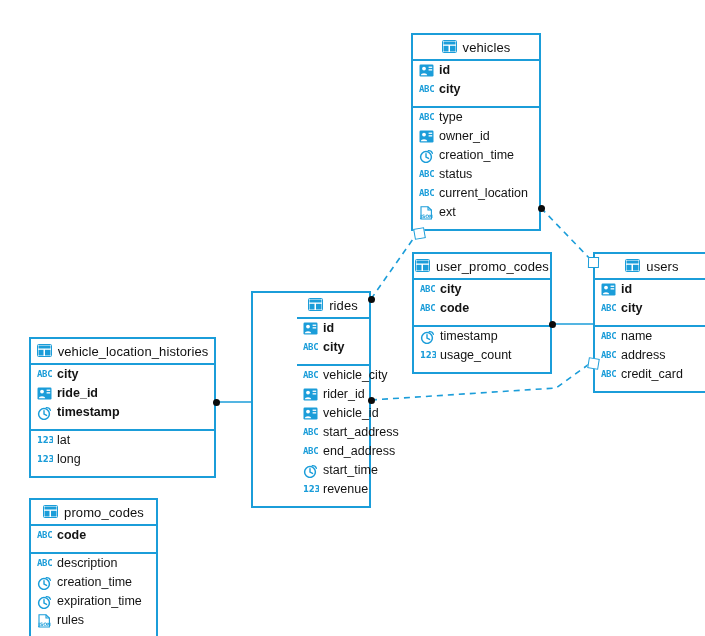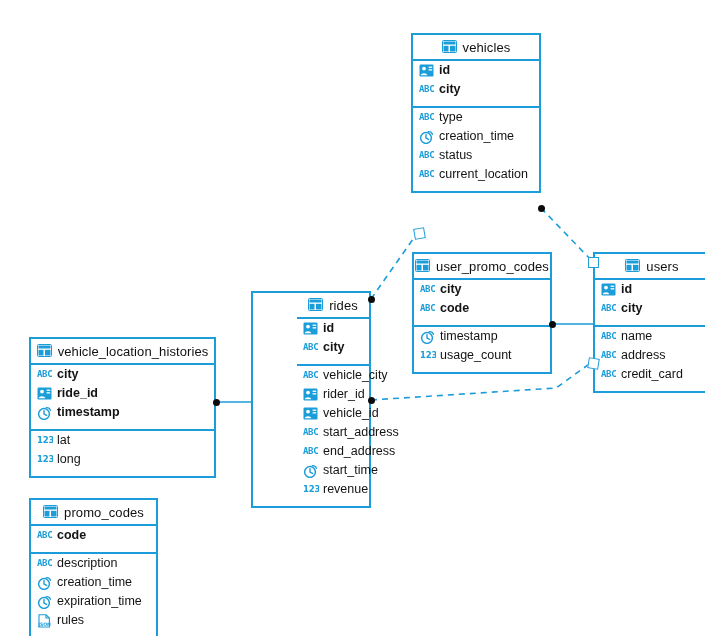--- a/index.html
+++ b/index.html
@@ -156,20 +156,32 @@
         <div class="row">
           <span class="ico">
             <svg width="16" height="11" viewBox="0 0 16 11">
               <text x="0" y="9" font-family="DejaVu Sans Mono, monospace" font-size="9" font-weight="bold" fill="#1b9dd9" letter-spacing="-0.3">ABC</text>
             </svg>
           </span>
           <span class="fname">type</span>
         </div>
         <div class="row">
           <span class="ico">
+            <svg width="15" height="13" viewBox="0 0 15 13">
+              <rect x="0.5" y="0.5" width="14" height="12" rx="1.2" fill="#1b9dd9"></rect>
+              <circle cx="5" cy="4.6" r="1.9" fill="#ffffff"></circle>
+              <path d="M1.8 11.2 C1.8 8.5 8.2 8.5 8.2 11.2 Z" fill="#ffffff"></path>
+              <rect x="9.6" y="2.6" width="3.6" height="1.3" fill="#ffffff"></rect>
+              <rect x="9.6" y="5.2" width="3.6" height="1.3" fill="#ffffff"></rect>
+            </svg>
+          </span>
+          <span class="fname">owner_id</span>
+        </div>
+        <div class="row">
+          <span class="ico">
             <svg width="15" height="14" viewBox="0 0 15 14">
               <circle cx="7" cy="8" r="5.4" fill="none" stroke="#1b9dd9" stroke-width="1.5"></circle>
               <path d="M7 4.6 L7 8 L9.6 9.4" fill="none" stroke="#1b9dd9" stroke-width="1.4" stroke-linecap="round"></path>
               <path d="M9.2 1.6 Q12.6 1.4 13.4 4.4" fill="none" stroke="#1b9dd9" stroke-width="1.3" stroke-linecap="round"></path>
             </svg>
           </span>
           <span class="fname">creation_time</span>
         </div>
         <div class="row">
           <span class="ico">
@@ -179,20 +191,30 @@
           </span>
           <span class="fname">status</span>
         </div>
         <div class="row">
           <span class="ico">
             <svg width="16" height="11" viewBox="0 0 16 11">
               <text x="0" y="9" font-family="DejaVu Sans Mono, monospace" font-size="9" font-weight="bold" fill="#1b9dd9" letter-spacing="-0.3">ABC</text>
             </svg>
           </span>
           <span class="fname">current_location</span>
+        </div>
+        <div class="row">
+          <span class="ico">
+            <svg width="15" height="14" viewBox="0 0 15 14">
+              <path d="M2 0.8 h7 l3.4 3.2 V13 H2 Z" fill="#ffffff" stroke="#1b9dd9" stroke-width="1.1"></path>
+              <path d="M9 0.8 v3.2 h3.4" fill="none" stroke="#1b9dd9" stroke-width="1.1"></path>
+              <text x="1.2" y="12.2" font-family="DejaVu Sans, sans-serif" font-size="4.6" font-weight="bold" fill="#1b9dd9">JSON</text>
+            </svg>
+          </span>
+          <span class="fname">ext</span>
         </div>
       </div>
     </div>
     <div class="tbl" style="left: 412px; top: 248px; width: 140px;">
       <div class="tbl-header">
         <span class="ico">
           <svg width="15" height="13" viewBox="0 0 15 13">
             <rect x="0.5" y="0.5" width="14" height="12" rx="1" fill="none" stroke="#1b9dd9" stroke-width="1"></rect>
             <rect x="1.5" y="1.5" width="12" height="3" fill="#1b9dd9"></rect>
             <rect x="1.5" y="5.8" width="5" height="5.7" fill="#1b9dd9"></rect>

